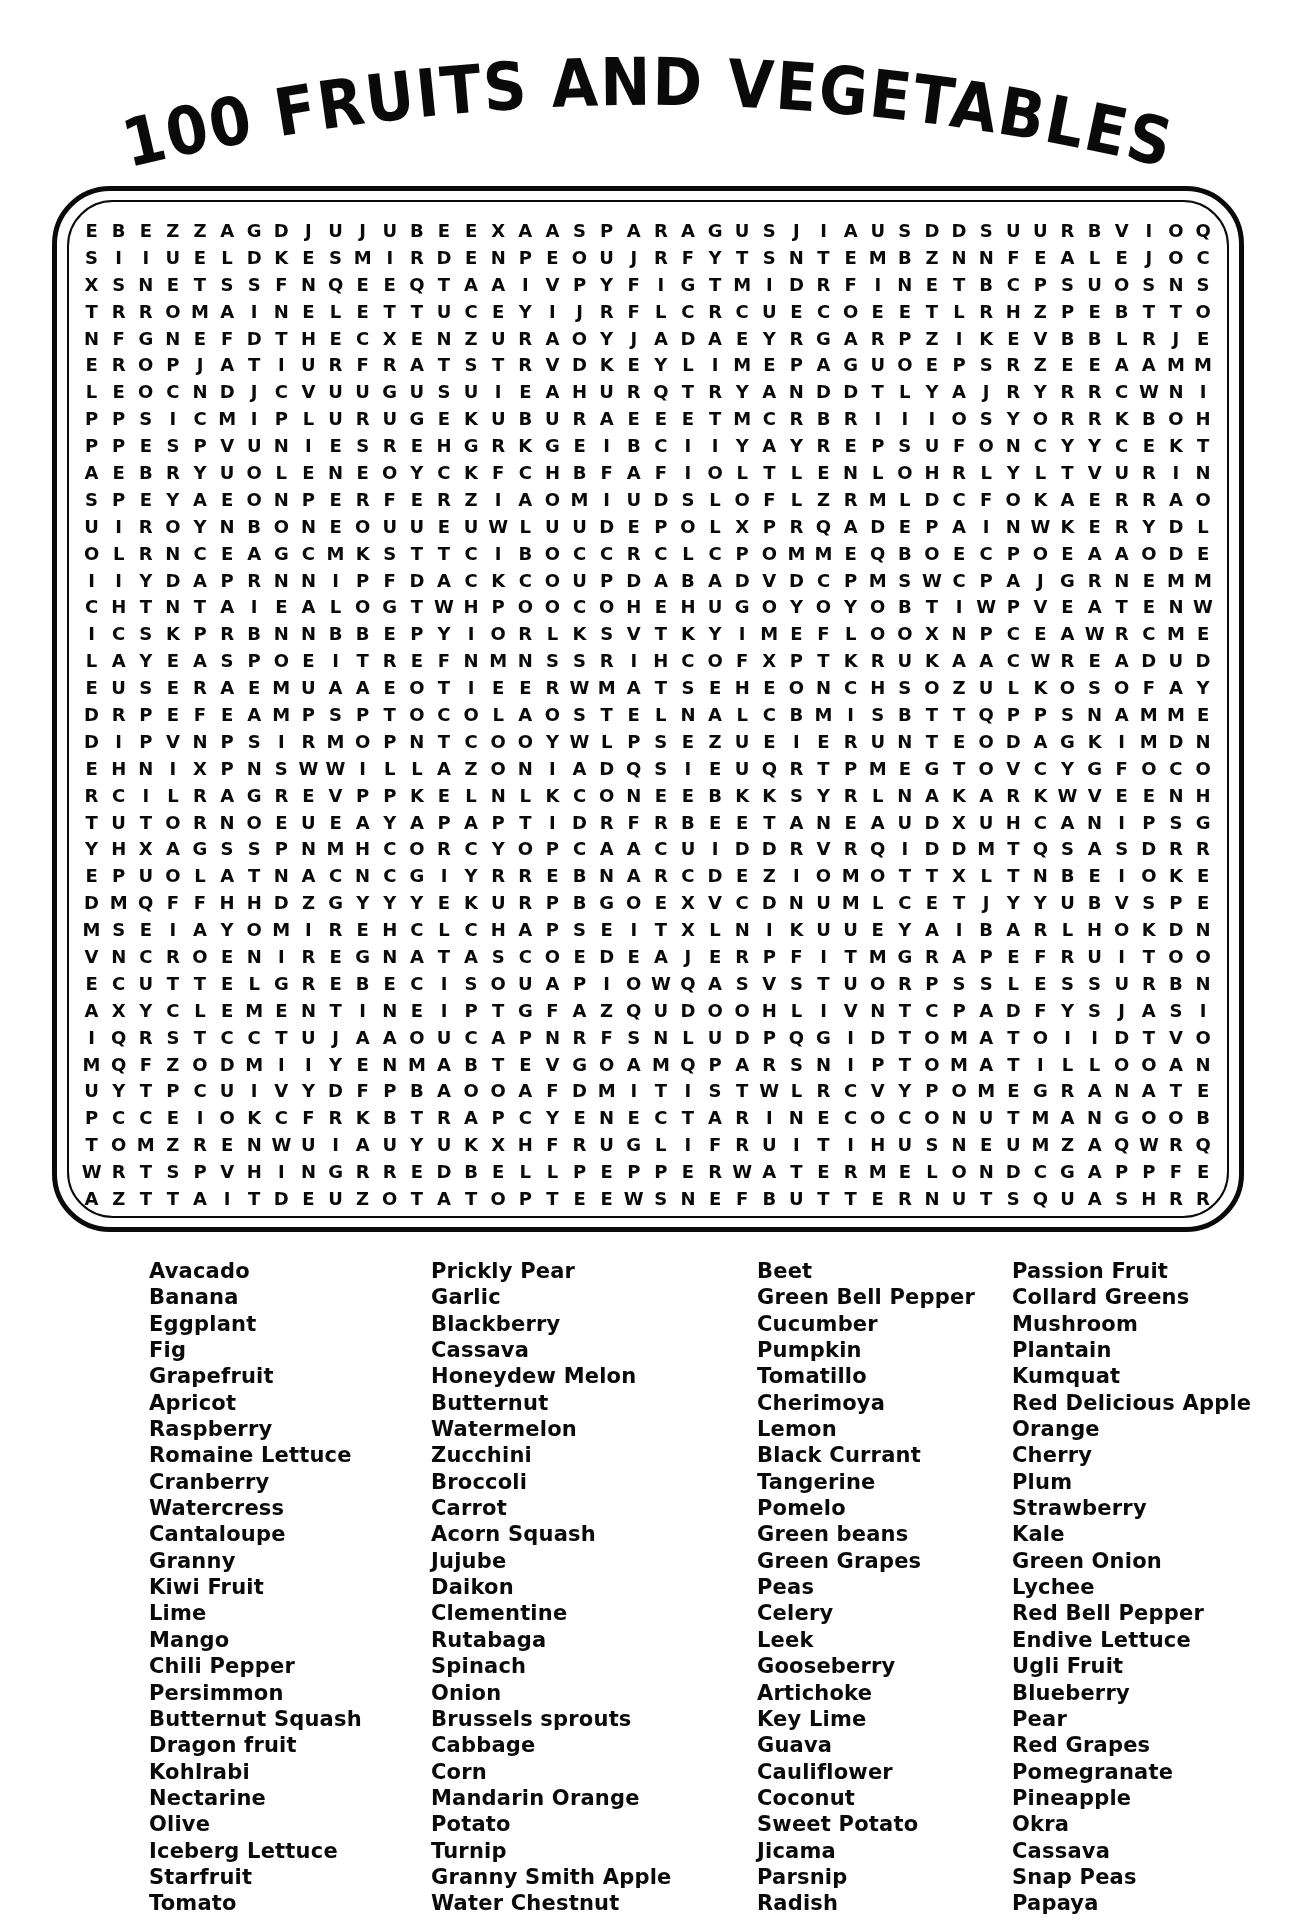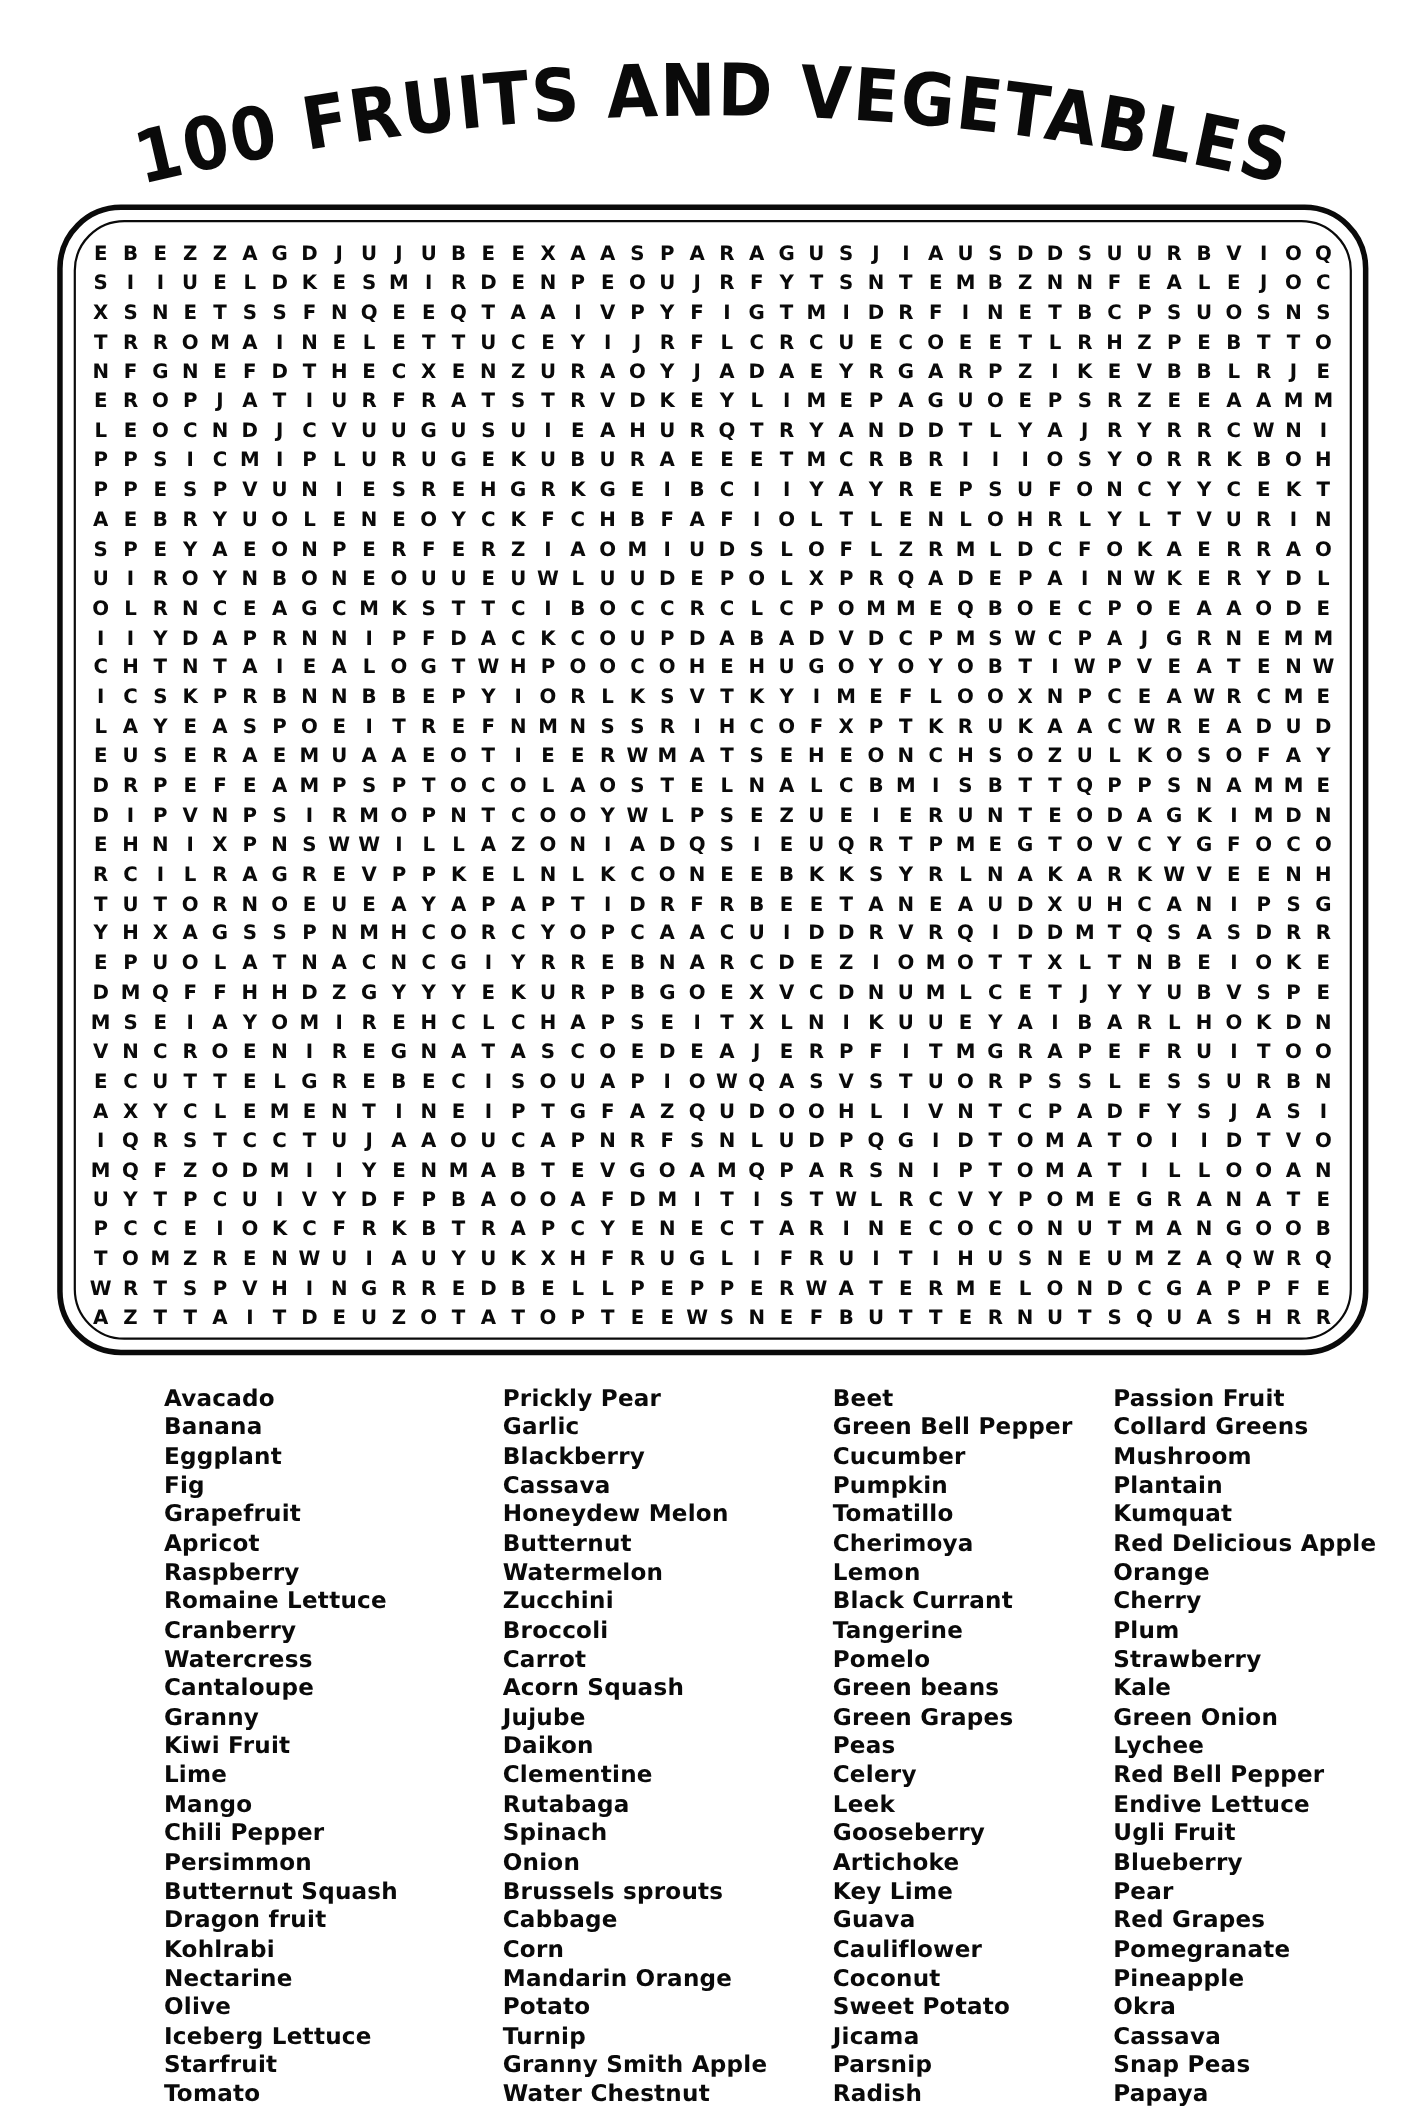--- a/index.html
+++ b/index.html
@@ -57,21 +57,21 @@
   
   .word-col{
     position:absolute;top:1258px;
     font-weight:bold;font-size:21px;
     color:#0a0a0a;
     letter-spacing:0.2px;
     margin-left:27px;
   }
   .word{height:26.35px;line-height:26.35px;white-space:nowrap;}
   .col1{left:122px;}
-  .col2{left:430px;}
+  .col2{left:404px;}
   .col3{left:730px;}
   .col4{left:985px;}
 </style>
 </head>
 <body>
 
 <div class="page">
 
   <svg class="title-svg" viewBox="0 0 1296 170">
     <defs>

